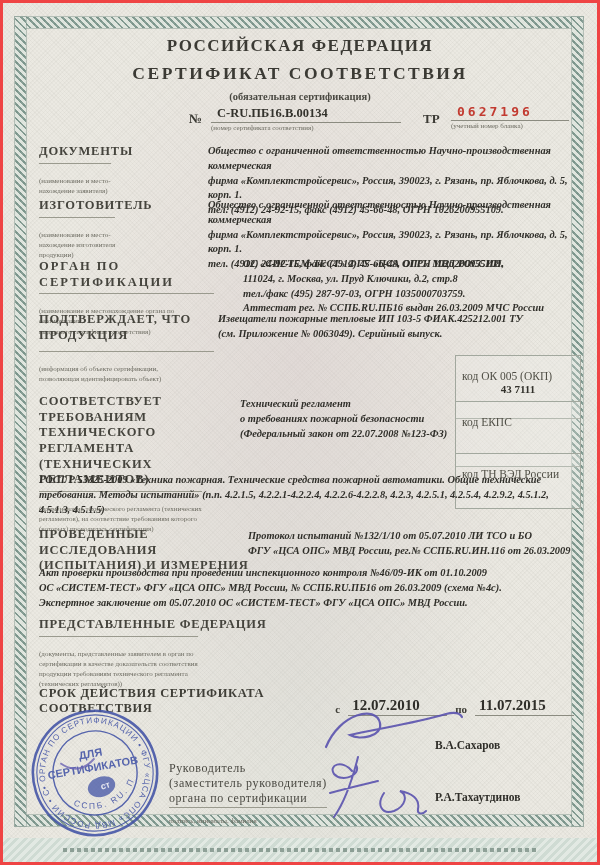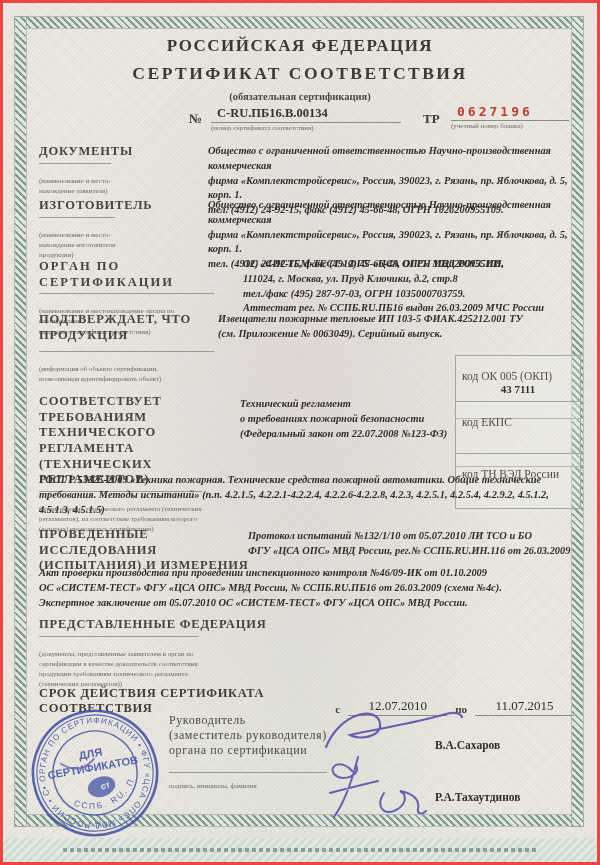--- a/index.html
+++ b/index.html
@@ -43,27 +43,27 @@
         border-top:1px solid #9a9a8e;padding-top:12px;display:inline-block;}
   .note.nb{border-top:none;padding-top:0;}
   .val{font-weight:bold;font-size:10.4px;color:#2f2e29;line-height:1.42;white-space:pre-line;font-style:italic;}
 
   .codebox{position:absolute;border:1px solid #a2a89e;padding:14px 6px;color:#504f46;
            font-size:11.5px;background:rgba(240,240,234,.25);}
   .codebox .cbv{font-weight:bold;font-size:11px;color:#33322c;text-align:center;margin-top:1px;}
 
   .roleblock{line-height:1.25;}
   .role{font-size:12px;color:#4a4942;white-space:pre-line;letter-spacing:.6px;}
-  .roleline{border-bottom:1px solid #9a9a8e;display:inline-block;padding-bottom:14px;}
+  .roleline{border-bottom:1px solid #9a9a8e;display:inline-block;padding-bottom:1px;margin-top:48px;}
   .name{font-weight:bold;font-size:11.5px;color:#2f2e29;}
 
   .vrow{display:flex;align-items:flex-end;gap:8px;}
   .vlabel{font-weight:bold;font-size:12.5px;letter-spacing:.6px;color:#3f3e37;}
   .vword{font-weight:bold;font-size:11px;color:#3f3e37;padding-bottom:1px;}
-  .datecell{border-bottom:1px solid #8b8b80;text-align:center;font-weight:normal;font-size:13px;
+  .datecell{border-bottom:1px solid #8b8b80;text-align:left;font-weight:bold;font-size:15px;
             color:#2f2e29;padding:0 4px 1px 4px;}
 
   .strip{position:absolute;left:0;right:0;bottom:0;height:24px;
      background-image:repeating-linear-gradient(135deg,#e2e9e3 0 3px,#cfdbd3 3px 6px);}
   .strip .micro{position:absolute;left:60px;right:60px;top:10px;height:4px;opacity:.75;
      background-image:repeating-linear-gradient(90deg,#74897f 0 4px,transparent 4px 7px);}
 
   .stamp{position:absolute;}
   .sig{position:absolute;}
 </style>

